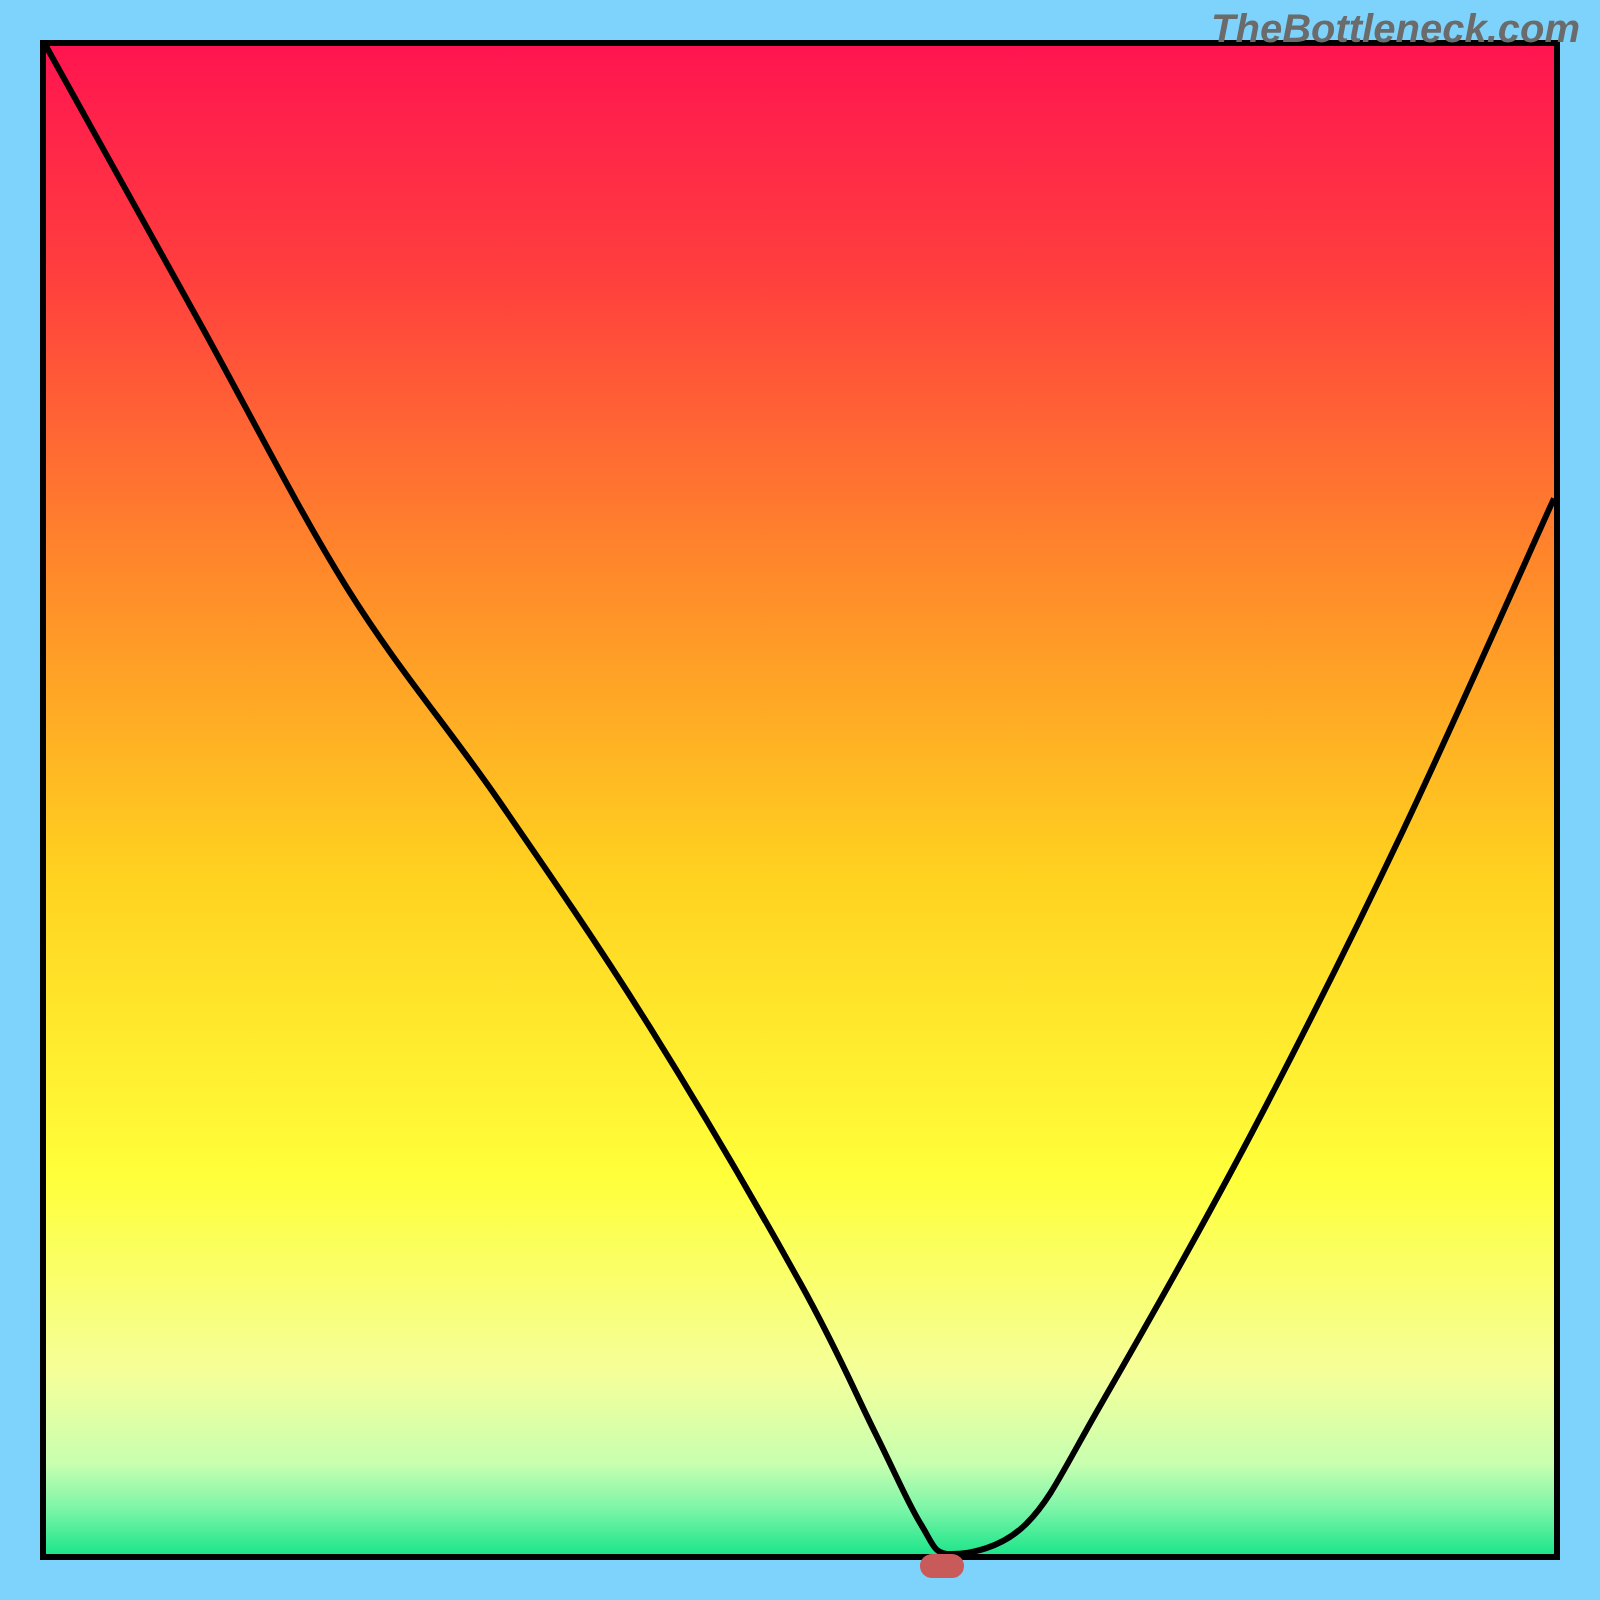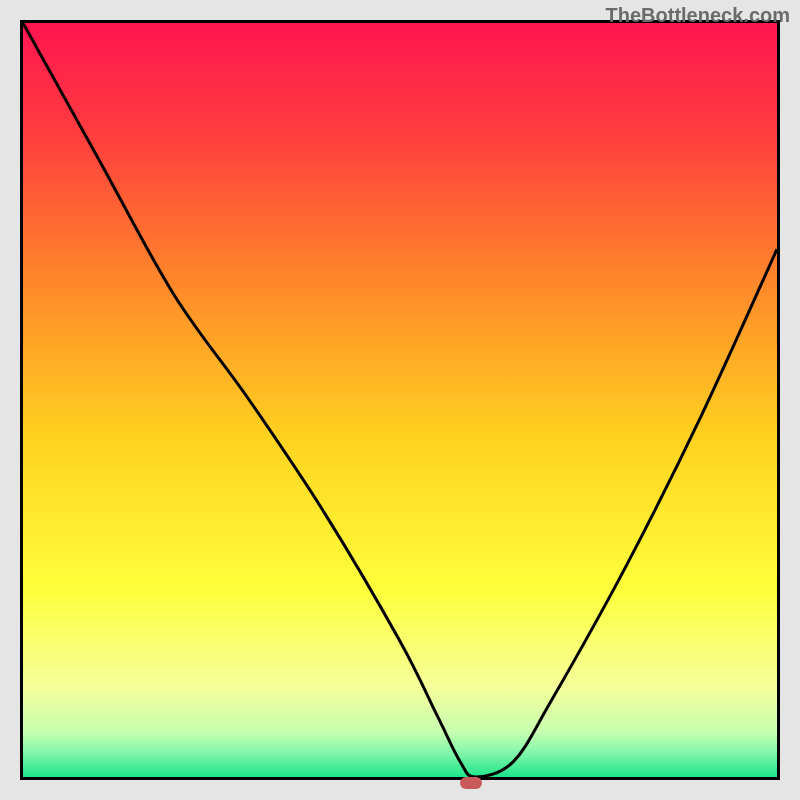--- a/index.html
+++ b/index.html
@@ -1,21 +1,22 @@
 <!DOCTYPE html>
 <html><head>
 <meta charset="utf-8">
 <style>
   * { margin: 0; padding: 0; box-sizing: border-box; }
   html, body { width: 800px; height: 800px; overflow: hidden; }
   .chart-container {
     width: 800px;
     height: 800px;
     position: relative;
-    background: #e5e5e5;
+    background: #7dd3fc;
+    font-style: italic;
   }
   .watermark {
     position: absolute;
     top: 4px;
     right: 10px;
     font-family: Arial, sans-serif;
     font-size: 20px;
     font-weight: bold;
     color: #6b6b6b;
     z-index: 10;

